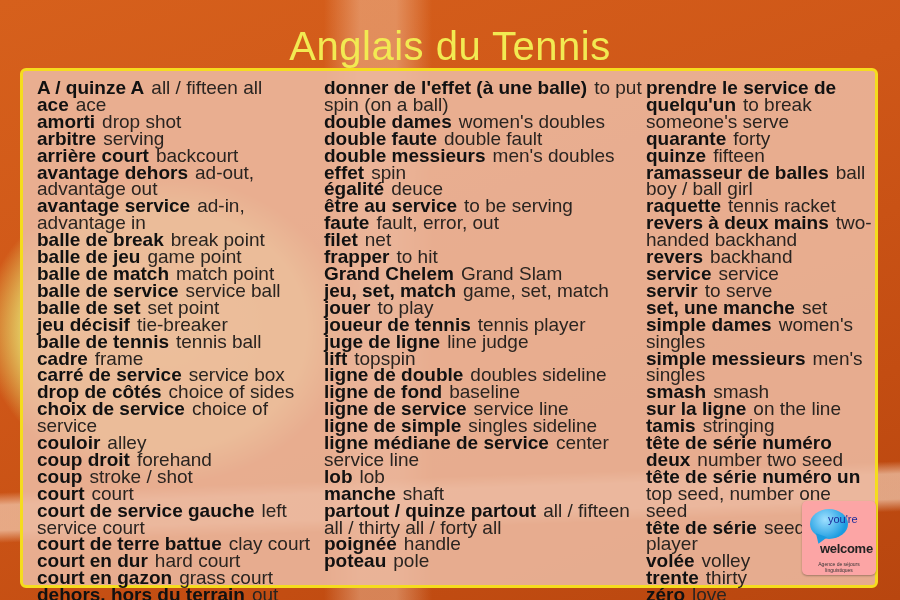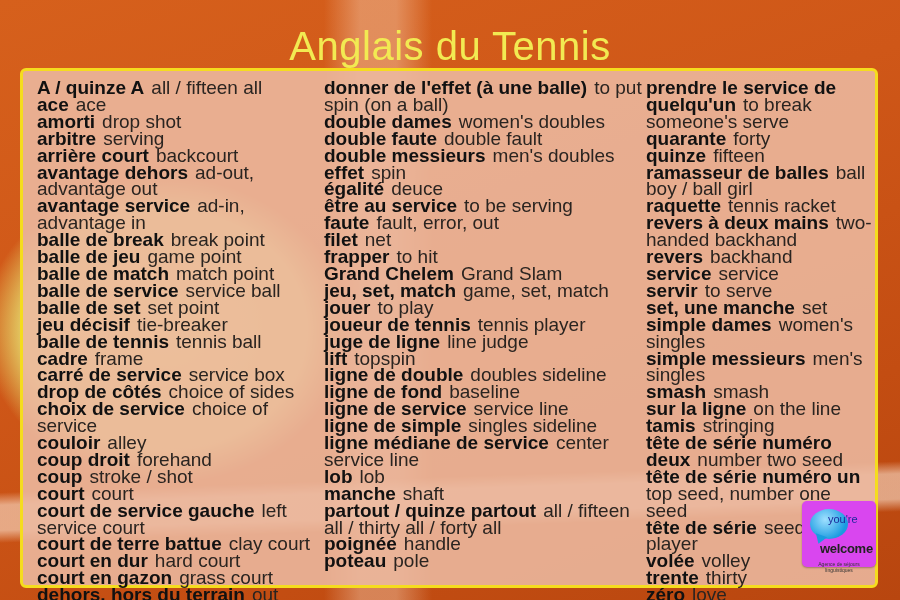--- a/index.html
+++ b/index.html
@@ -23,22 +23,22 @@
     }
     .col { position: absolute; top: 9px; font-size: 19px; line-height: 16.9px; color: #1a1410; }
     .col1 { left: 14px; width: 274px; }
     .col2 { left: 287px; width: 330px; margin-left: 14px; }
     .col3 { left: 623px; width: 228px; }
     .entry { margin: 0; }
     .fr { font-weight: bold; color: #111; }
     .en { color: #2a2420; }
     .gap { display: inline-block; width: 7px; }
     .logo {
-      position: absolute; left: 779px; top: 430px; width: 74px; height: 66px;
-      background: #d946ef; border-radius: 5px; box-shadow: 0 1px 2px rgba(0,0,0,0.3);
+      position: absolute; left: 779px; top: 430px; width: 74px; height: 74px;
+      background: #fca5a5; border-radius: 5px; box-shadow: 0 1px 2px rgba(0,0,0,0.3);
     }
     .bubble {
       position: absolute; left: 8px; top: 8px; width: 38px; height: 30px;
       border-radius: 50%; background: radial-gradient(circle at 40% 35%, #9fe0ff, #1a9be0 70%);
     }
     .bubble-tail {
       position: absolute; left: 12px; top: 34px; width: 0; height: 0;
       border-left: 6px solid transparent; border-right: 6px solid transparent;
       border-top: 9px solid #1a9be0; transform: rotate(20deg);
     }

